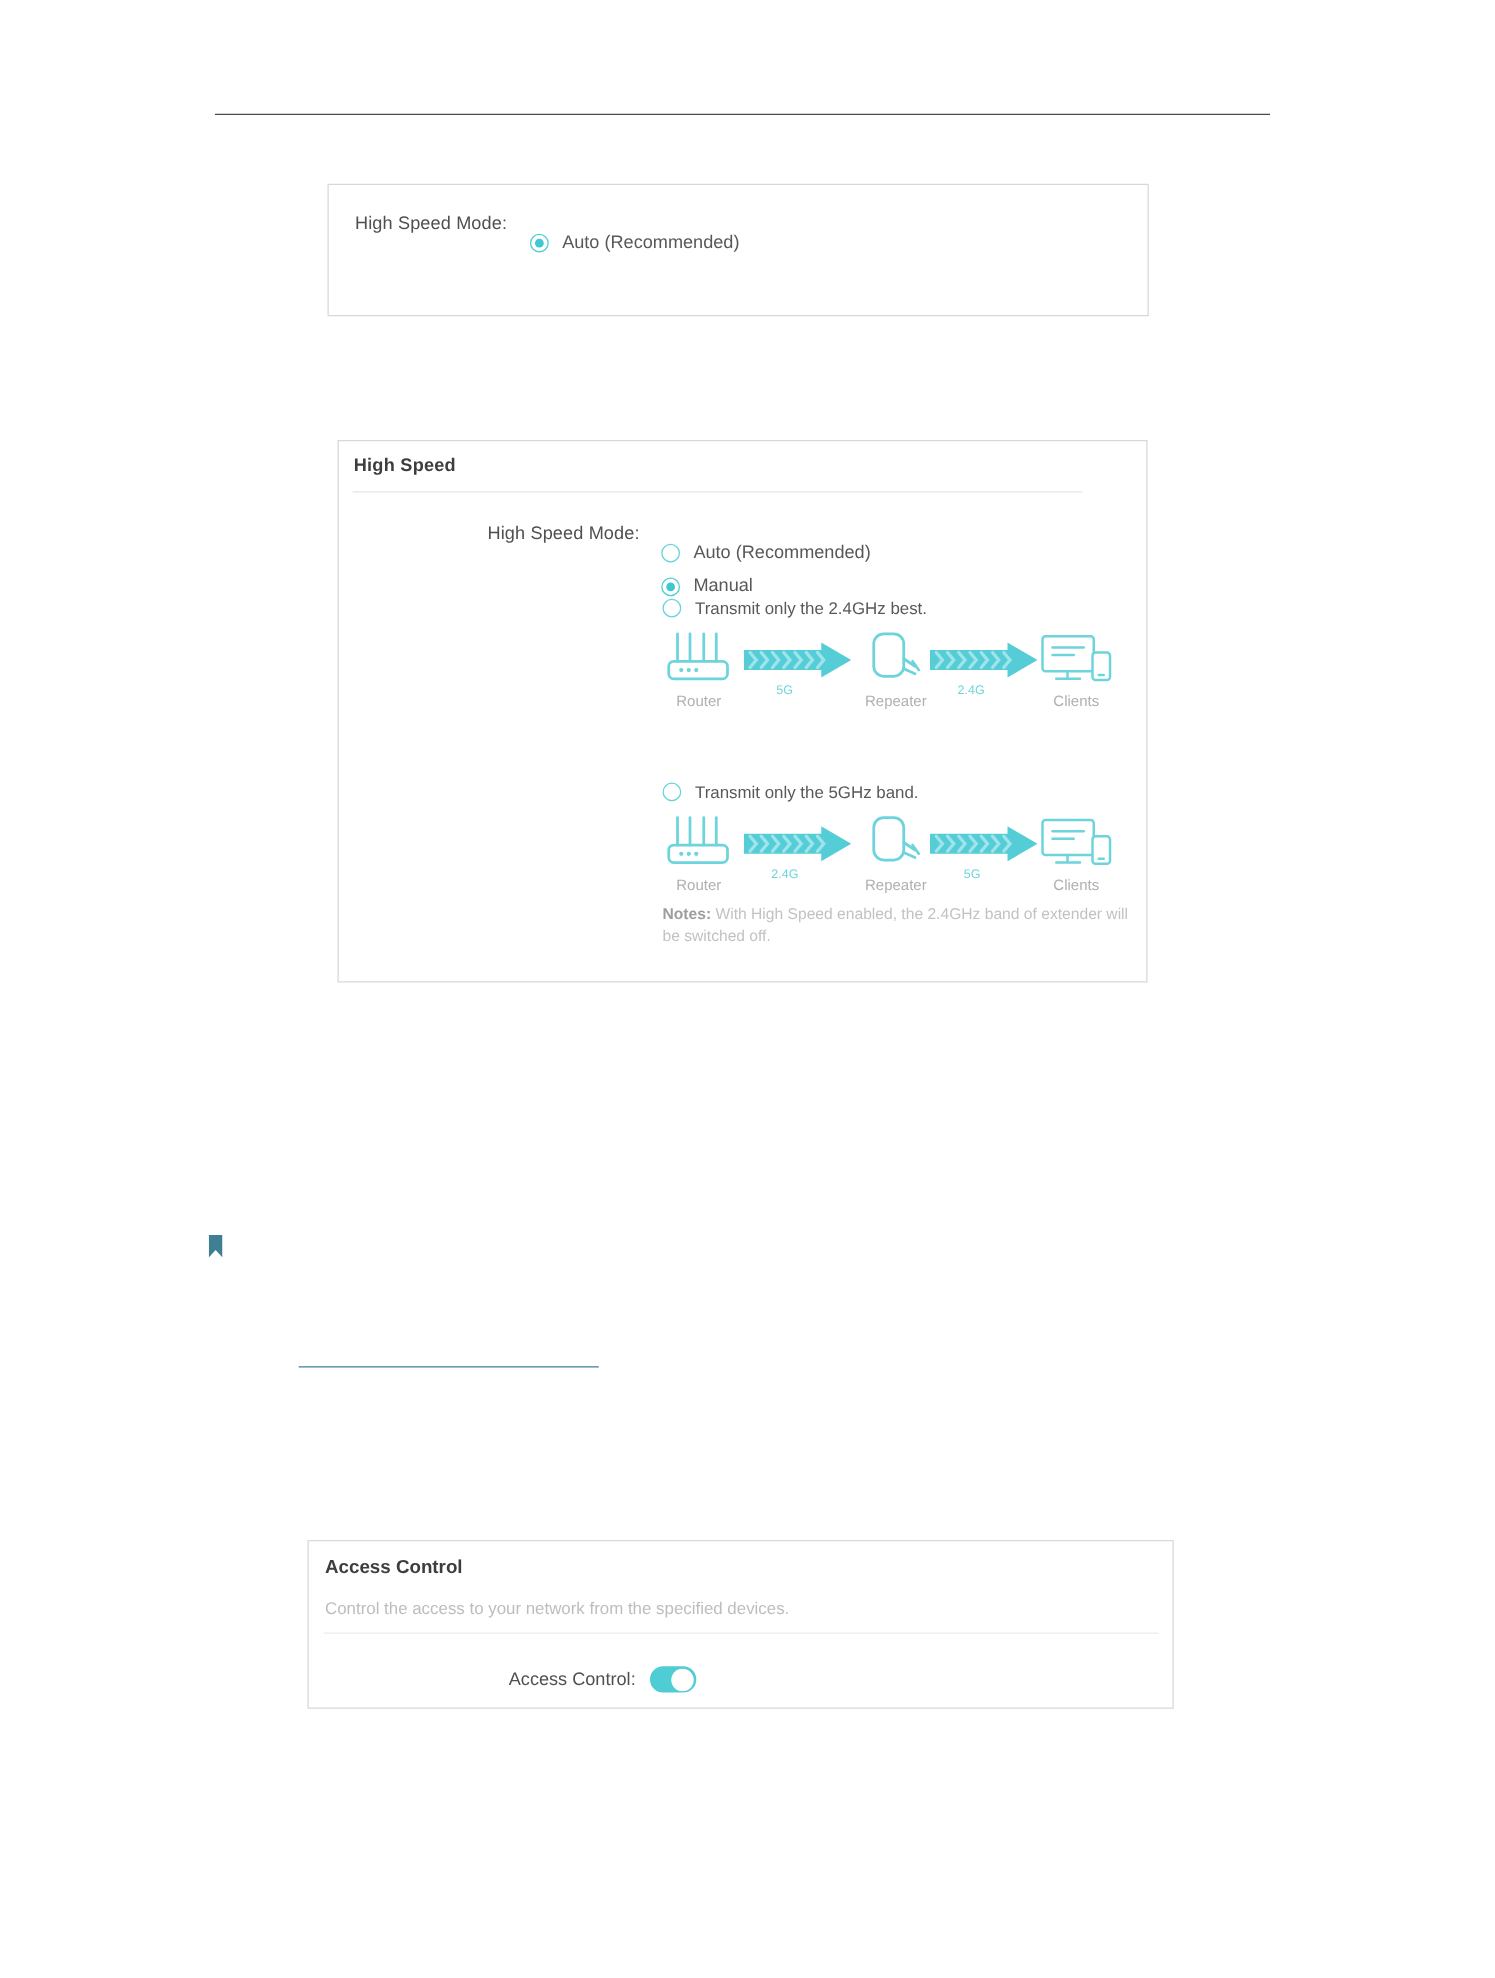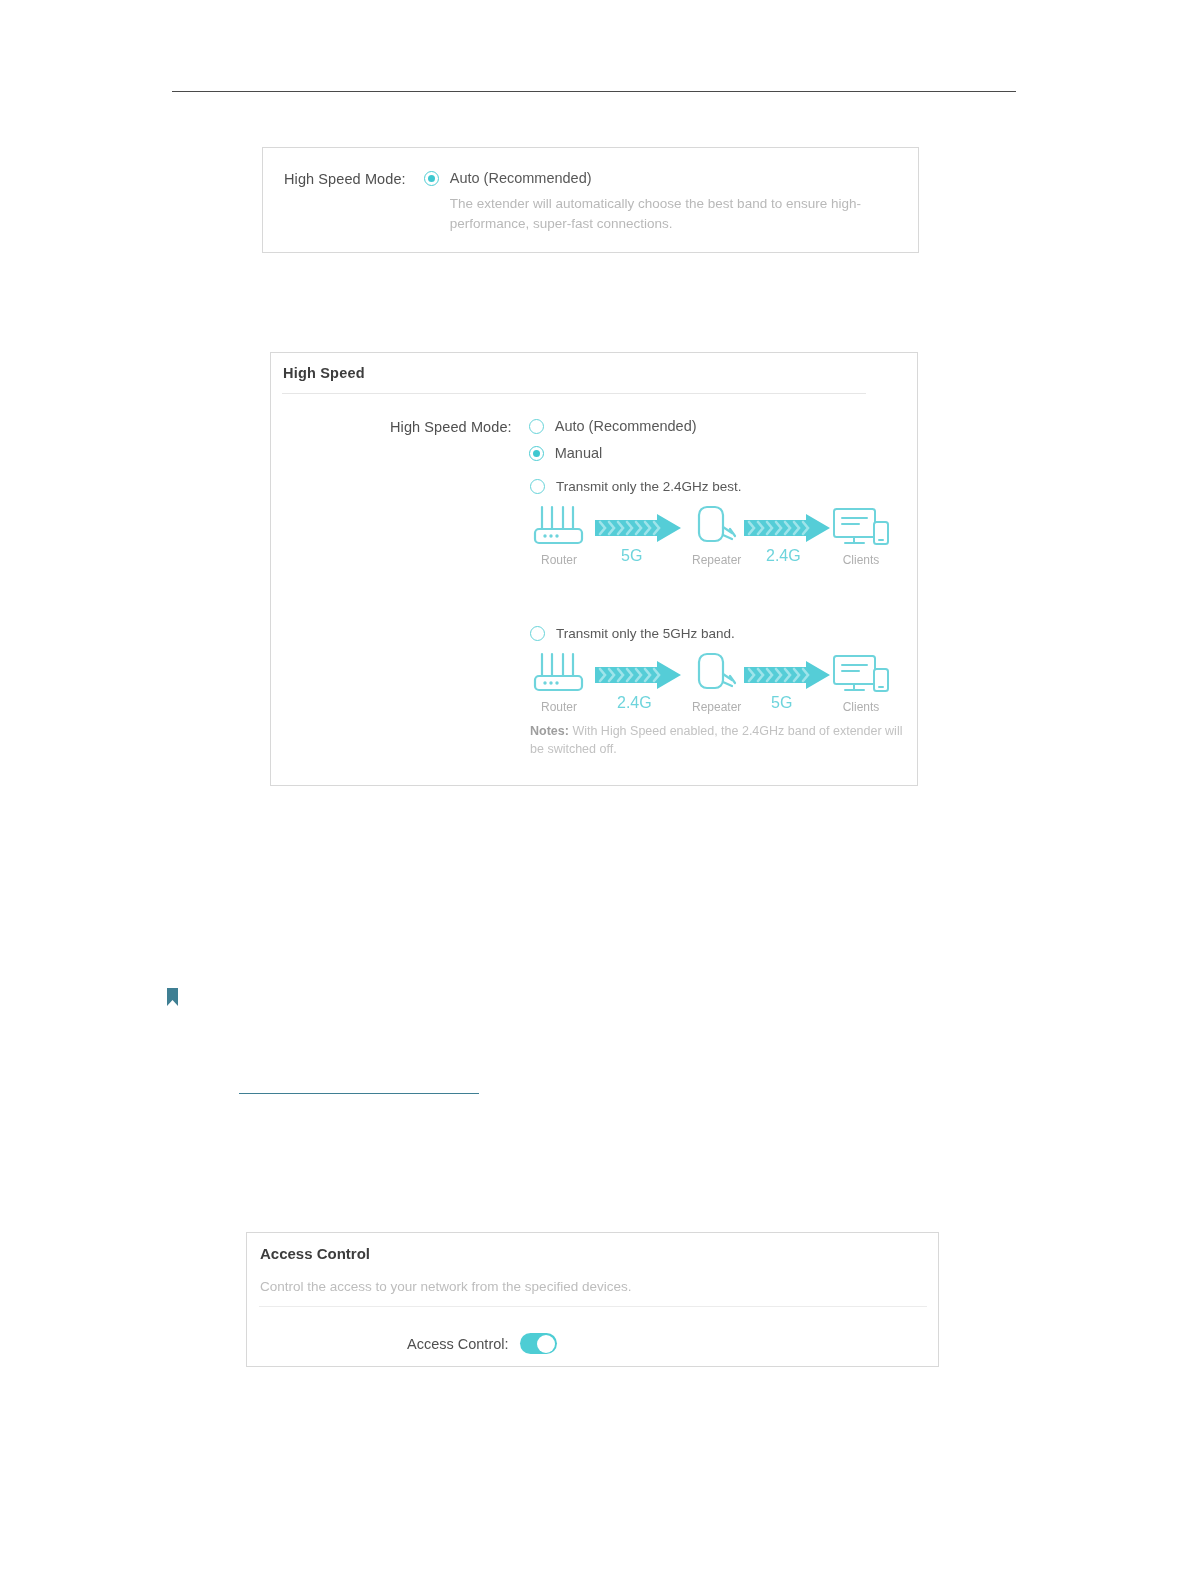--- a/index.html
+++ b/index.html
@@ -25,21 +25,21 @@
   }
   .panel-auto .row {
     position: absolute; left: 21px; top: 22px;
     display: flex; align-items: flex-start;
   }
   .lbl-hsm {
     font-size: 14.5px; color: #4f4f4f; letter-spacing: .1px;
     white-space: nowrap; padding-top: 1px;
   }
   .panel-auto .opts { margin-left: 18px; }
-  .opt-line { display: flex; align-items: center; }
+  .opt-line { display: flex; align-items: center; margin-top: 16px; }
   .radio {
     width: 15px; height: 15px; border-radius: 50%;
     border: 1.5px solid #66d3d9; background: #fff;
     display: inline-flex; align-items: center; justify-content: center;
     flex: 0 0 auto;
   }
   .radio.on { border-color: #4ecdd4; }
   .radio.on::after {
     content: ""; width: 7px; height: 7px; border-radius: 50%;
     background: #3ec8d0;
@@ -87,21 +87,21 @@
   .diagram {
     position: relative; width: 366px; height: 62px;
     margin-top: 11px; margin-left: 2px;
   }
   .dev { position: absolute; text-align: center; }
   .dev .cap {
     font-size: 12px; color: #b0b0b0; margin-top: 2px;
     white-space: nowrap;
   }
   .band-lbl {
-    position: absolute; font-size: 16px; color: #6ed4dc;
+    position: absolute; font-size: 10px; color: #6ed4dc;
     white-space: nowrap;
   }
   .notes {
     margin-top: 9px; font-size: 12.5px; color: #c2c2c2;
     line-height: 1.42; width: 380px;
   }
   .notes b { color: #9e9e9e; }
 
   
   .bookmark {
@@ -154,21 +154,20 @@
   <div class="header-rule"></div>
 
   <div class="panel-auto">
     <div class="row">
       <span class="lbl-hsm">High Speed Mode:</span>
       <div class="opts">
         <div class="opt-line">
           <span class="radio on"></span>
           <span class="opt-text">Auto (Recommended)</span>
         </div>
-        <div class="opt-desc">The extender will automatically choose the best band to ensure high-performance, super-fast connections.</div>
       </div>
     </div>
   </div>
 
   <div class="panel-hs">
     <div class="hs-title">High Speed</div>
     <div class="hs-divider"></div>
 
     <div class="hs-mode-row">
       <span class="lbl-hsm">High Speed Mode:</span>

